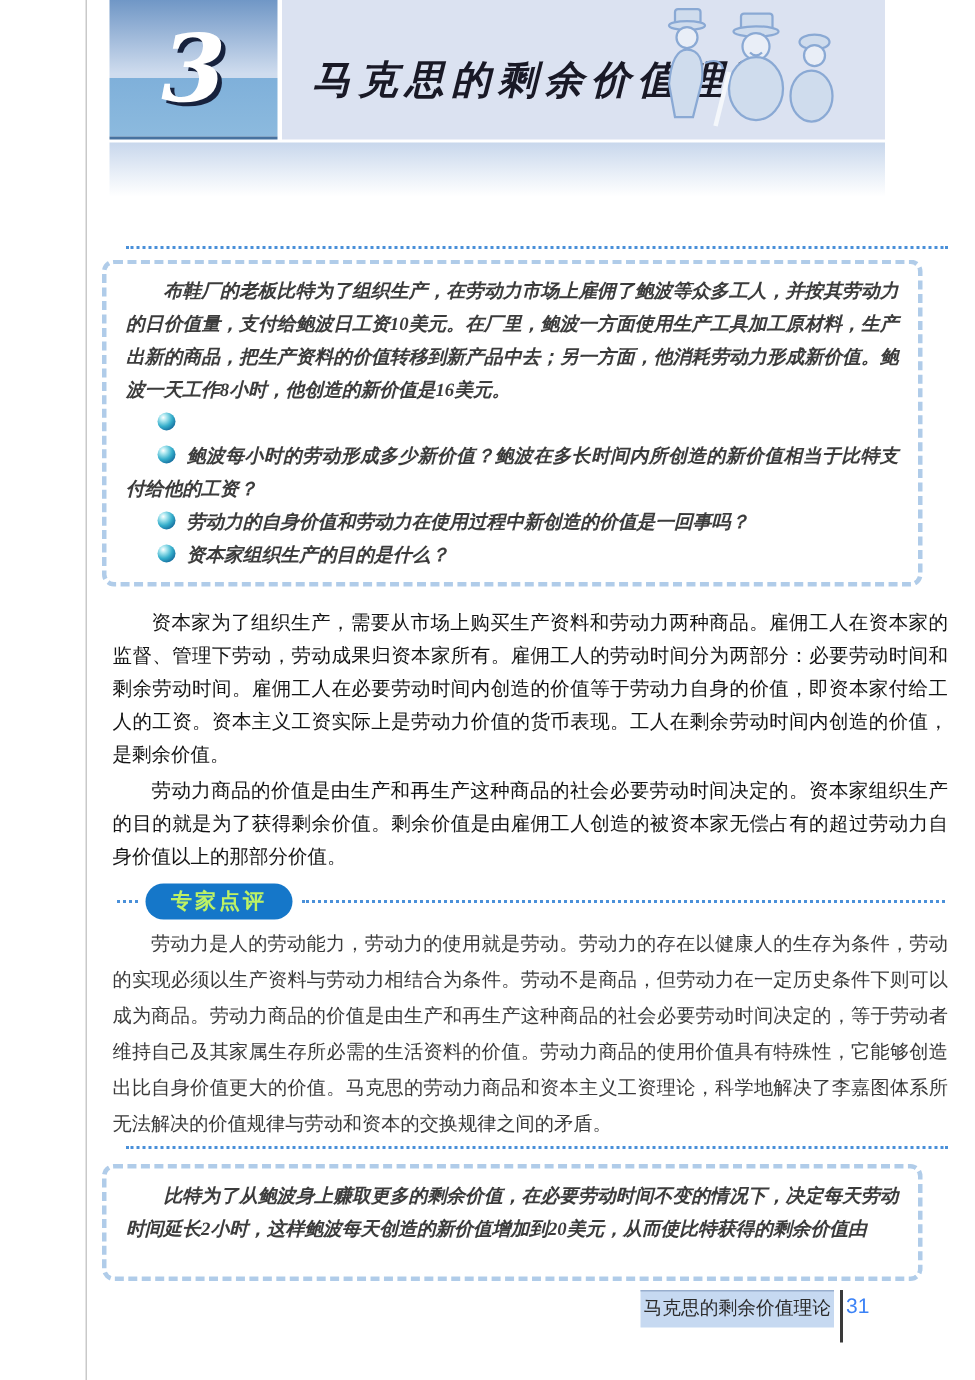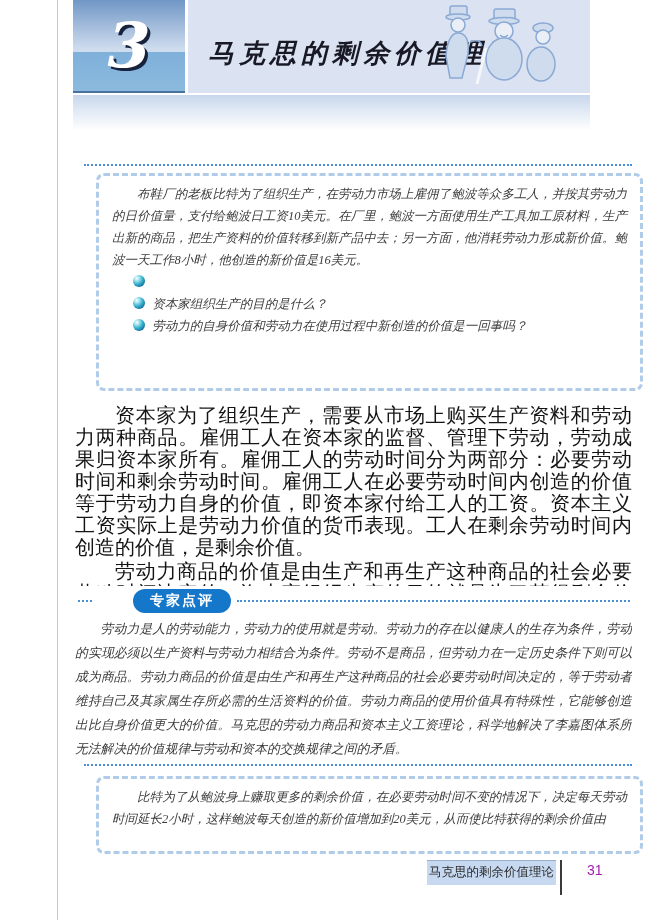--- a/index.html
+++ b/index.html
@@ -43,76 +43,77 @@
     position:absolute; left:85px; top:136px;
     font-family:"Liberation Sans","DejaVu Sans",sans-serif;
     font-weight:bold; font-size:17px; color:#0a78c0; letter-spacing:1px;
   }
   .dotline { position:absolute; height:0; border-top:2px dotted #4a90d9; }
   .dot-under-title { left:84px; top:164px; width:548px; }
   .dot-expert-end { left:84px; top:764px; width:548px; }
 
   
   .dashed-box {
-    position:absolute; left:96px; width:547px;
+    position:absolute; left:68px; width:547px;
     border:3px dashed #b0cce9; border-radius:8px;
     padding:7px 13px; overflow:hidden;
     color:#3c3c3c; font-style:italic; font-size:12.5px; line-height:22px;
     text-align:justify;
+    font-weight:bold;
   }
   .box1 { top:173px; height:218px; }
   .box2 { top:776px; height:78px; }
   .dashed-box p.scn { text-indent:2em; }
   .q { text-indent:1.7em; }
   .sphere {
     display:inline-block; width:12px; height:12px; border-radius:50%;
     margin-right:7px; vertical-align:-1px;
     background:radial-gradient(circle at 32% 28%,#ffffff 0%,#aee8f0 18%,#35aecb 50%,#0e5e93 85%,#083d66 100%);
   }
 
   
   .body-text {
     position:absolute; left:75px; top:404px; width:557px; height:182px;
-    overflow:hidden; color:#141414; font-size:20px; line-height:22px;
+    overflow:hidden; color:#141414; font-size:13px; line-height:22px;
     text-align:justify;
   }
   .body-text p { text-indent:2em; }
   .body-text p + p { margin-top:2px; }
 
   
   .expert-row {
     position:absolute; left:78px; top:589px; width:552px;
     display:flex; align-items:center;
   }
   .dots-short { width:14px; border-top:2px dotted #4a90d9; height:0; margin-right:5px; }
   .dots-long  { flex:1; border-top:2px dotted #4a90d9; height:0; margin-left:6px; }
   .pill {
-    background:#1577c9; color:#ffffff;
+    background:#1577c9; color:#bef264;
     font-family:"Liberation Sans","DejaVu Sans",sans-serif;
     font-weight:bold; font-size:14px; letter-spacing:2px;
-    padding:3px 17px; border-radius:13px; white-space:nowrap;margin-left:36px;
+    padding:3px 17px; border-radius:13px; white-space:nowrap;
   }
   .expert-text {
     position:absolute; left:75px; top:617px; width:557px; height:146px;
-    overflow:hidden; color:#3a3a3a; font-style:italic;
+    overflow:hidden; color:#3a3a3a; 
     font-size:12.8px; line-height:24px; text-align:justify;
   }
   .expert-text p { text-indent:2em; }
 
   
   .footer { position:absolute; left:427px; top:860px; display:flex; align-items:flex-start; }
   .footer-box {
     width:129px; text-align:center; background:#c6d9f1; border-top:1px solid #98aecd;
     font-family:"Liberation Sans","DejaVu Sans",sans-serif;
     font-size:12.5px; color:#2c2c2c; padding:3px 0 4px;
   }
   .vline { width:2px; height:35px; background:#3a3a3a; margin-left:4px; }
   .pagenum {
     font-family:"Liberation Sans","DejaVu Sans",sans-serif;
-    font-size:14px; color:#a21caf; margin-left:25px; padding-top:2px;
+    font-size:14px; color:#3b82f6; margin-left:2px; padding-top:2px;
   }
 </style>
 </head>
 <body>
 
 <div class="page">
   <div class="page-edge"></div>
 
   <div class="num-box">
     <span class="chapter-num">3</span>
@@ -138,22 +139,23 @@
       </g>
     </svg>
   </div>
   <div class="band"></div>
 
   <div class="dotline dot-under-title"></div>
 
   <div class="dashed-box box1">
     <p class="scn">布鞋厂的老板比特为了组织生产，在劳动力市场上雇佣了鲍波等众多工人，并按其劳动力的日价值量，支付给鲍波日工资10美元。在厂里，鲍波一方面使用生产工具加工原材料，生产出新的商品，把生产资料的价值转移到新产品中去；另一方面，他消耗劳动力形成新价值。鲍波一天工作8小时，他创造的新价值是16美元。</p>
     <p class="q"><span class="sphere"></span></p>
+    <p class="q"><span class="sphere"></span><span>鲍波每小时的劳动形成多少新价值？鲍波在多长时间内所创造的新价值相当于比特支付给他的工资？</span></p>
+    <p class="q"><span class="sphere"></span><span>劳动力的自身价值和劳动力在使用过程中新创造的价值是一回事吗？</span></p>
     <p class="q"><span class="sphere"></span><span>资本家组织生产的目的是什么？</span></p>
-    <p class="q"><span class="sphere"></span><span>劳动力的自身价值和劳动力在使用过程中新创造的价值是一回事吗？</span></p>
   </div>
 
   <div class="body-text">
     <p>资本家为了组织生产，需要从市场上购买生产资料和劳动力两种商品。雇佣工人在资本家的监督、管理下劳动，劳动成果归资本家所有。雇佣工人的劳动时间分为两部分：必要劳动时间和剩余劳动时间。雇佣工人在必要劳动时间内创造的价值等于劳动力自身的价值，即资本家付给工人的工资。资本主义工资实际上是劳动力价值的货币表现。工人在剩余劳动时间内创造的价值，是剩余价值。</p>
     <p>劳动力商品的价值是由生产和再生产这种商品的社会必要劳动时间决定的。资本家组织生产的目的就是为了获得剩余价值。剩余价值是由雇佣工人创造的被资本家无偿占有的超过劳动力自身价值以上的那部分价值。</p>
   </div>
 
   <div class="expert-row">
     <span class="dots-short"></span>
     <span class="pill">专家点评</span>

